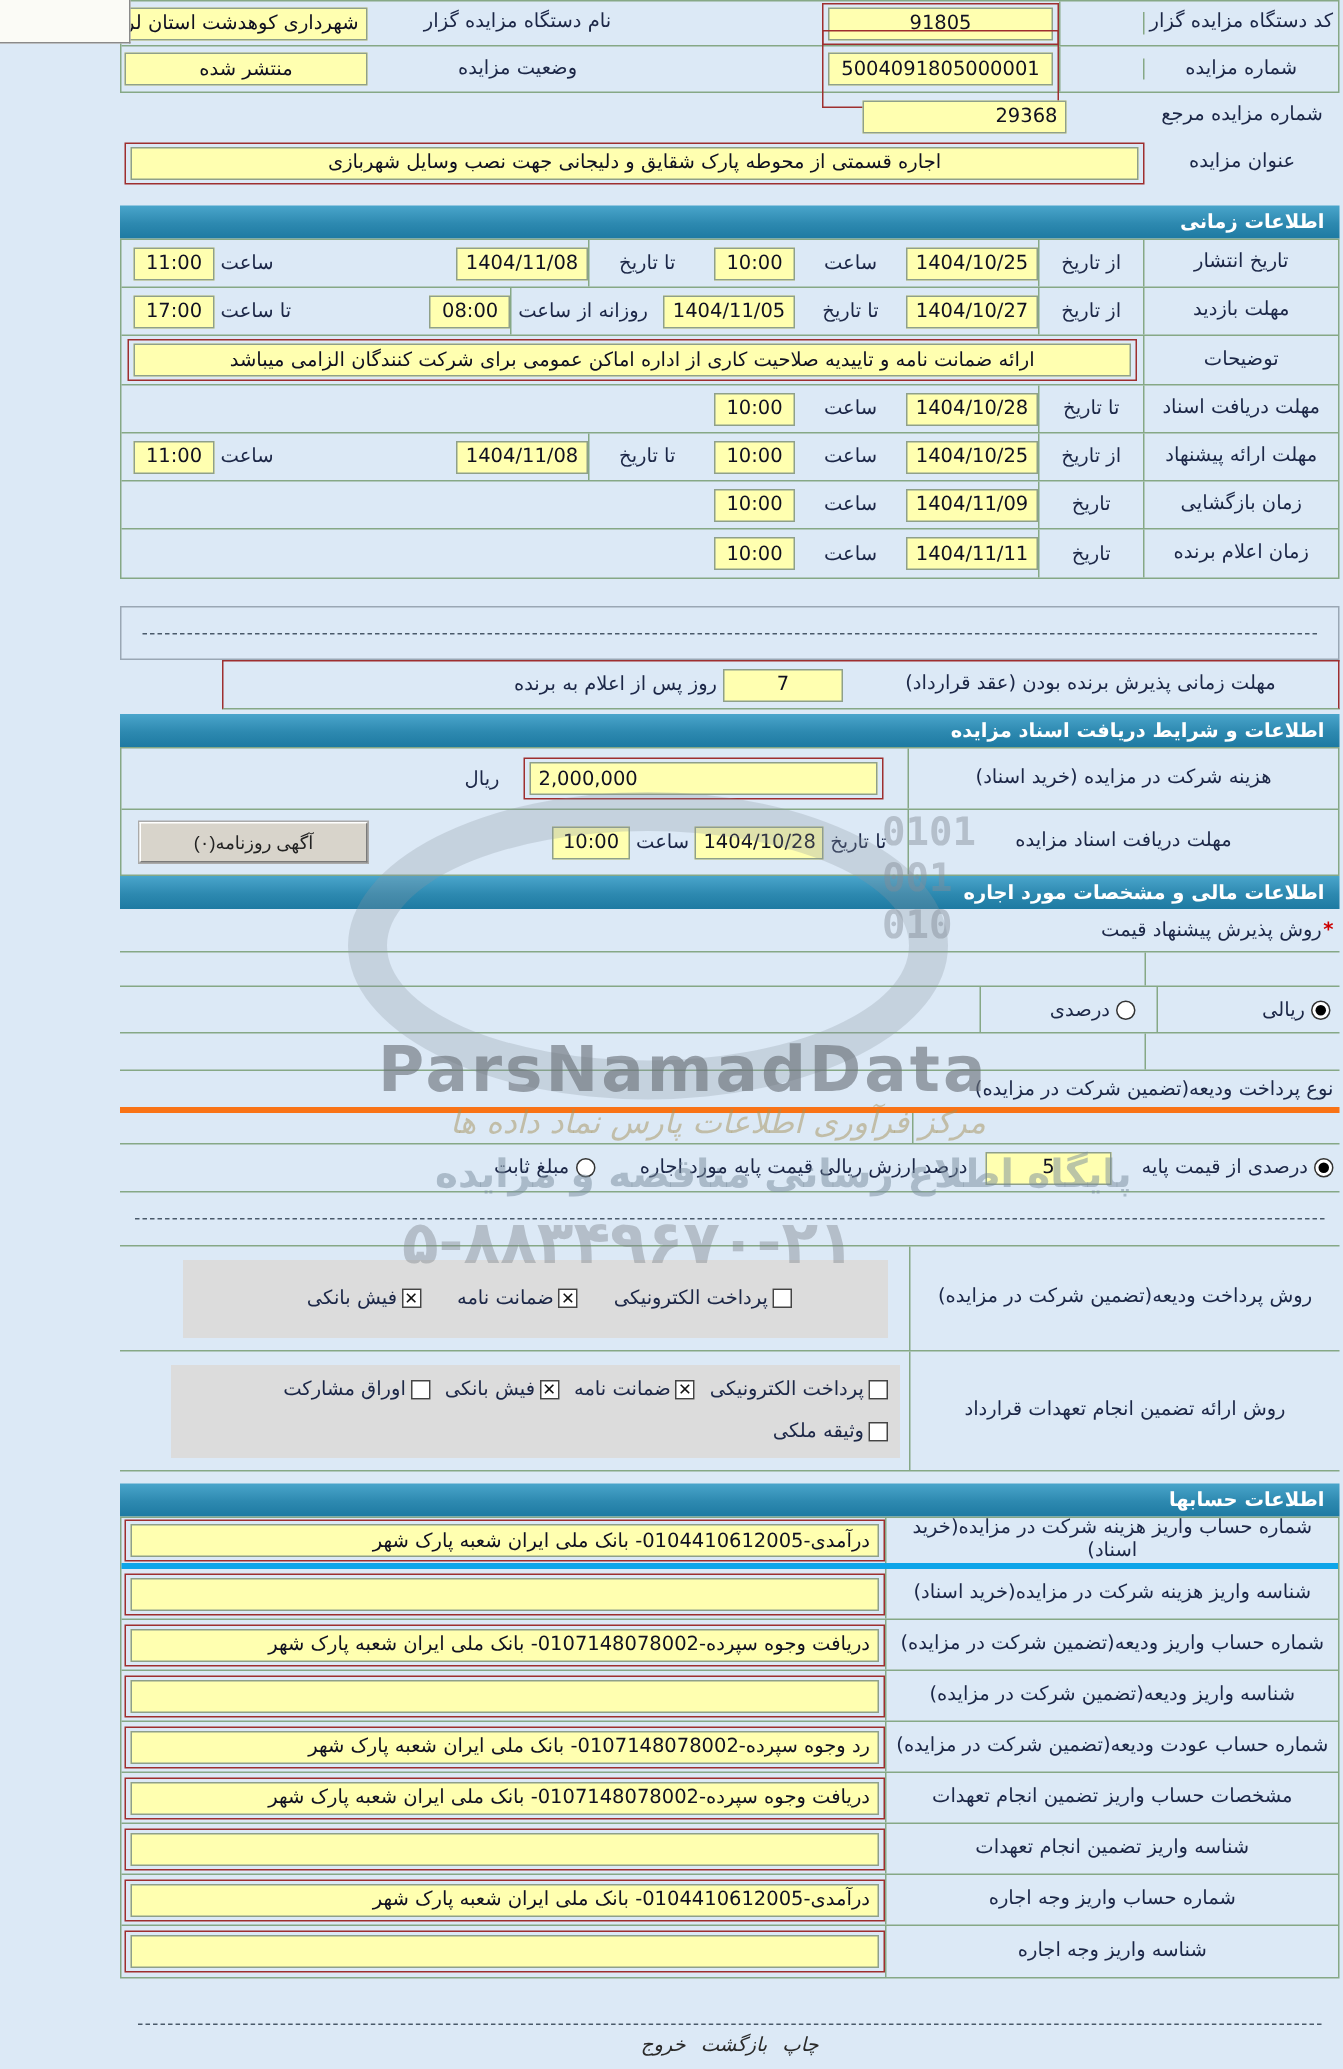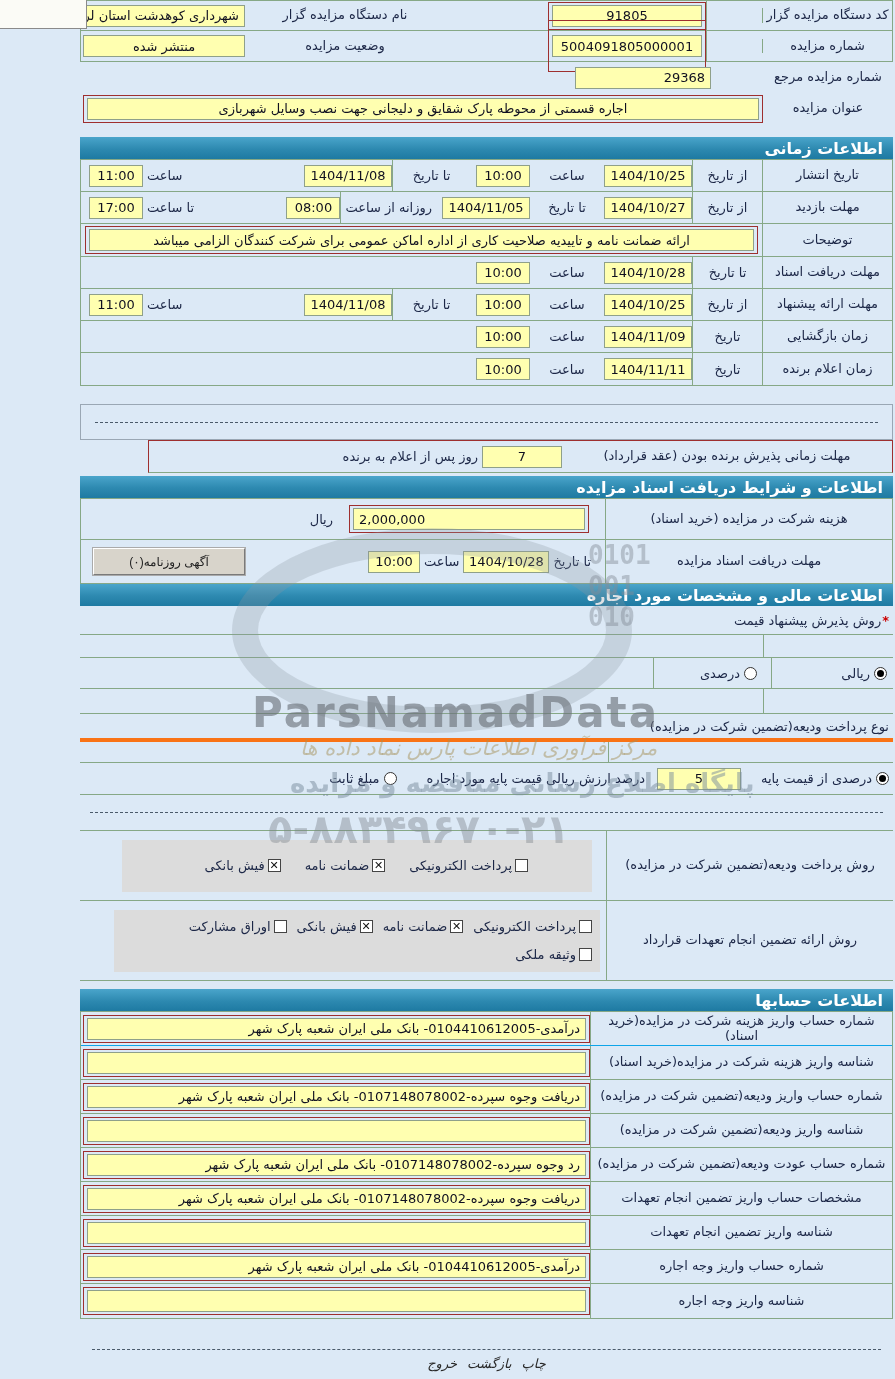--- a/index.html
+++ b/index.html
@@ -7,21 +7,21 @@
   body{font-family:"DejaVu Sans","Liberation Sans",sans-serif;font-size:13px;color:#1c2747;background:#dce9f6;direction:rtl}
   .page{position:relative;width:895px;height:1379px;overflow:hidden;background:#dce9f6}
   .main{position:absolute;top:0;right:2px;width:813px}
   .r{display:flex;align-items:center}
   .c{display:flex;align-items:center}
   .lbl{justify-content:center;text-align:center;line-height:1.15}
   .inp{background:#ffffb0;border:1px solid #8fa08a;height:22px;display:flex;align-items:center;justify-content:center;padding:0 5px;white-space:nowrap;overflow:hidden;color:#101020}
   .inp.txt{justify-content:flex-start}
   .redb{border:1px solid #9e2f2f}
   .grnb{border:1px solid #86a886}
-  .sec{height:22px;display:flex;align-items:center;padding:4px 10px;color:#fff;font-weight:bold;font-size:16px;background:linear-gradient(180deg,#4aa5cb 0%,#2d89b0 55%,#1e7aa2 100%)}
+  .sec{height:22px;display:flex;align-items:center;padding:4px 10px;color:#fff;font-weight:bold;font-size:13px;background:linear-gradient(180deg,#4aa5cb 0%,#2d89b0 55%,#1e7aa2 100%)}
   .vline{border-left:1px solid #86a886}
   .sp{flex:1}
   .sub{justify-content:center;white-space:nowrap;padding:0 4px}
   .cb{width:13px;height:13px;background:#fff;border:1px solid #444;display:inline-flex;align-items:center;justify-content:center;font-size:11px;line-height:11px;color:#111;flex:none;margin-left:3px}
   .cb::after{content:""}
   .cb.checked::after{content:"\2715"}
   .rad{width:13px;height:13px;border:1px solid #333;border-radius:50%;background:#fff;display:inline-flex;align-items:center;justify-content:center;flex:none;margin-left:4px}
   .rad.checked::after{content:"";width:7px;height:7px;border-radius:50%;background:#000}
   .opt{display:flex;align-items:center;white-space:nowrap}
   .graypanel{background:#dcdcdc;display:flex;align-items:center;flex-wrap:wrap}
@@ -313,21 +313,21 @@
         </div>
         <div class="sp"></div>
       </div>
     </div>
 
     <div style="height:8px"></div>
 
     <div class="sec">اطلاعات حسابها</div>
     <div class="grnb">
 
-      <div class="r" style="height:34px;border-bottom:1px solid #0ea5e9">
+      <div class="r" style="height:34px;border-bottom:4px solid #0ea5e9">
         <div class="c lbl vline" style="width:302px;height:100%">شماره حساب واریز هزینه شرکت در مزایده(خرید اسناد)</div>
         <div class="redb sp" style="padding:2px 3px;margin-left:2px">
           <div class="inp txt" style="width:100%">درآمدی-0104410612005- بانک ملی ایران شعبه پارک شهر</div>
         </div>
       </div>
 
       <div class="r" style="height:34px;border-bottom:1px solid #86a886">
         <div class="c lbl vline" style="width:302px;height:100%">شناسه واریز هزینه شرکت در مزایده(خرید اسناد)</div>
         <div class="redb sp" style="padding:2px 3px;margin-left:2px">
           <div class="inp txt" style="width:100%"></div>

